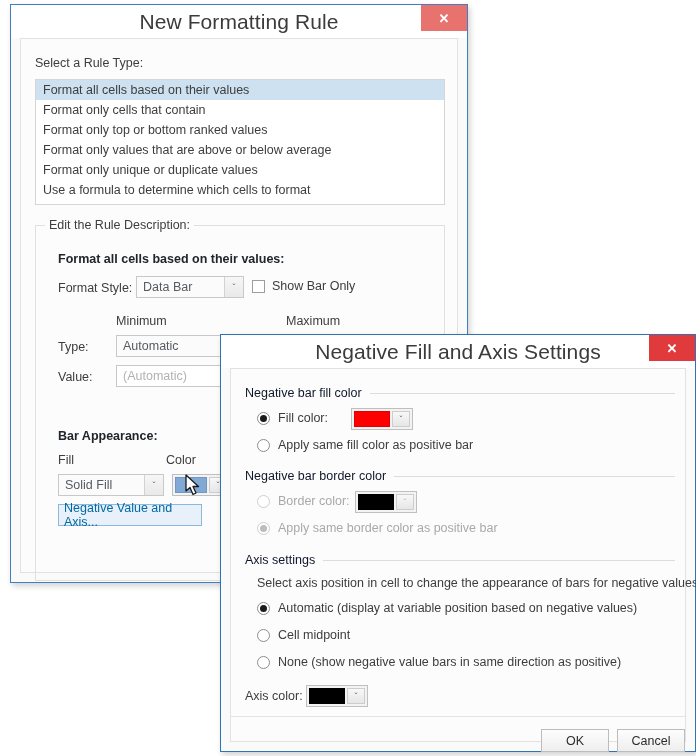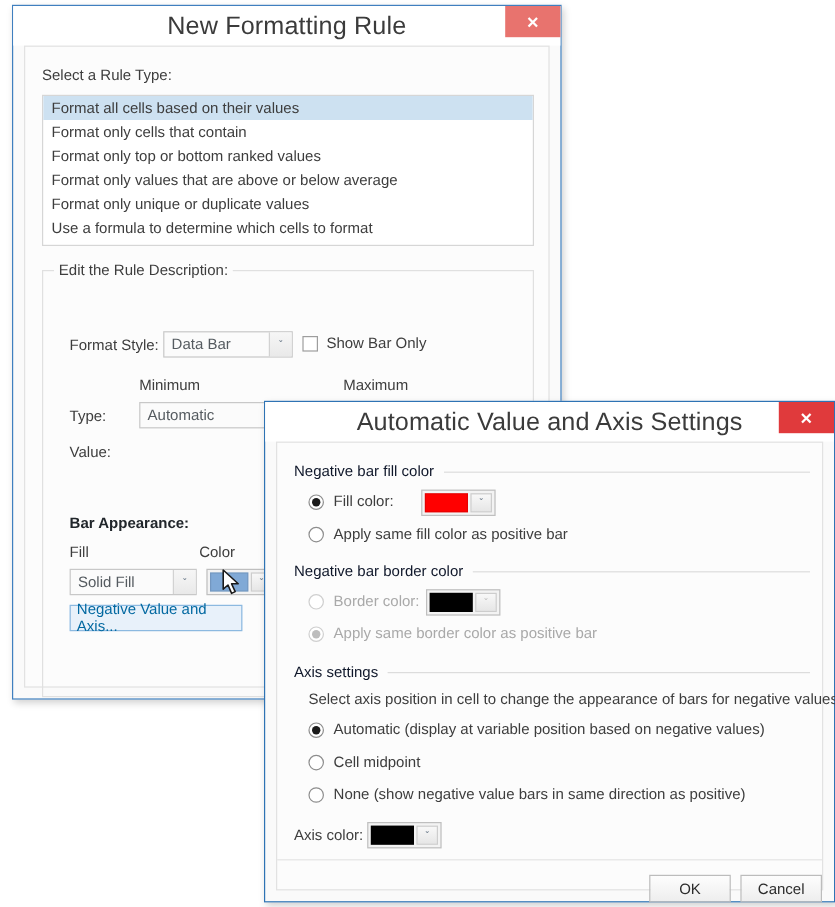--- a/index.html
+++ b/index.html
@@ -227,20 +227,21 @@
         <div class="list-item">Format only cells that contain</div>
         <div class="list-item">Format only top or bottom ranked values</div>
         <div class="list-item">Format only values that are above or below average</div>
         <div class="list-item">Format only unique or duplicate values</div>
         <div class="list-item">Use a formula to determine which cells to format</div>
       </div>
 
       <div class="groupbox" style="left:14px; top:186px; width:410px; height:356px;">
         <span class="group-title">Edit the Rule Description:</span>
 
+        <div class="lbl bold" style="position:absolute; left:22px; top:26px;">Format all cells based on their values:</div>
 
         <div class="lbl" style="position:absolute; left:22px; top:55px;">Format Style:</div>
         <div class="combo flat" style="left:100px; top:50px; width:108px;">
           <span class="combo-text">Data Bar</span>
           <span class="arrow">ˇ</span>
         </div>
         <div class="chk-row" style="left:216px; top:53px;">
           <span class="chkbox"></span>
           <span class="lbl">Show Bar Only</span>
         </div>
@@ -252,20 +253,23 @@
         <div class="combo flat" style="left:80px; top:109px; width:162px;">
           <span class="combo-text">Automatic</span>
           <span class="arrow">ˇ</span>
         </div>
         <div class="combo flat" style="left:250px; top:109px; width:162px;">
           <span class="combo-text">Automatic</span>
           <span class="arrow">ˇ</span>
         </div>
 
         <div class="lbl" style="position:absolute; left:22px; top:144px;">Value:</div>
+        <div class="textinput" style="left:80px; top:139px; width:162px;">
+          <span class="lbl ph">(Automatic)</span>
+        </div>
 
         <div class="lbl bold" style="position:absolute; left:22px; top:203px;">Bar Appearance:</div>
         <div class="lbl" style="position:absolute; left:22px; top:227px;">Fill</div>
         <div class="lbl" style="position:absolute; left:130px; top:227px;">Color</div>
 
         <div class="combo flat" style="left:22px; top:248px; width:106px;">
           <span class="combo-text">Solid Fill</span>
           <span class="arrow">ˇ</span>
         </div>
 
@@ -279,21 +283,21 @@
     </div>
   </div>
 
   <svg class="cursor" style="left:185px; top:474px;" viewBox="0 0 17 23">
     <polygon points="1,1 1,17 5,13.5 8,20.5 11,19 8,12.5 13.5,12.5" fill="#ffffff" stroke="#1a1a1a" stroke-width="1.3" stroke-linejoin="round"></polygon>
   </svg>
 
   <div class="dialog" style="left:220px; top:334px; width:476px; height:418px;">
 
     <div class="titlebar">
-      <span class="title-text">Automatic Value and Axis Settings</span>
+      <span class="title-text">Negative Fill and Axis Settings</span>
       <div class="close-btn" style="background: rgb(224, 58, 60);">✕</div>
     </div>
 
     <div class="dlg-body">
 
       <div class="sect" style="left:14px; top:17px; width:430px;">
         <span class="sect-label">Negative bar fill color</span>
         <span class="sect-rule"></span>
       </div>
 

